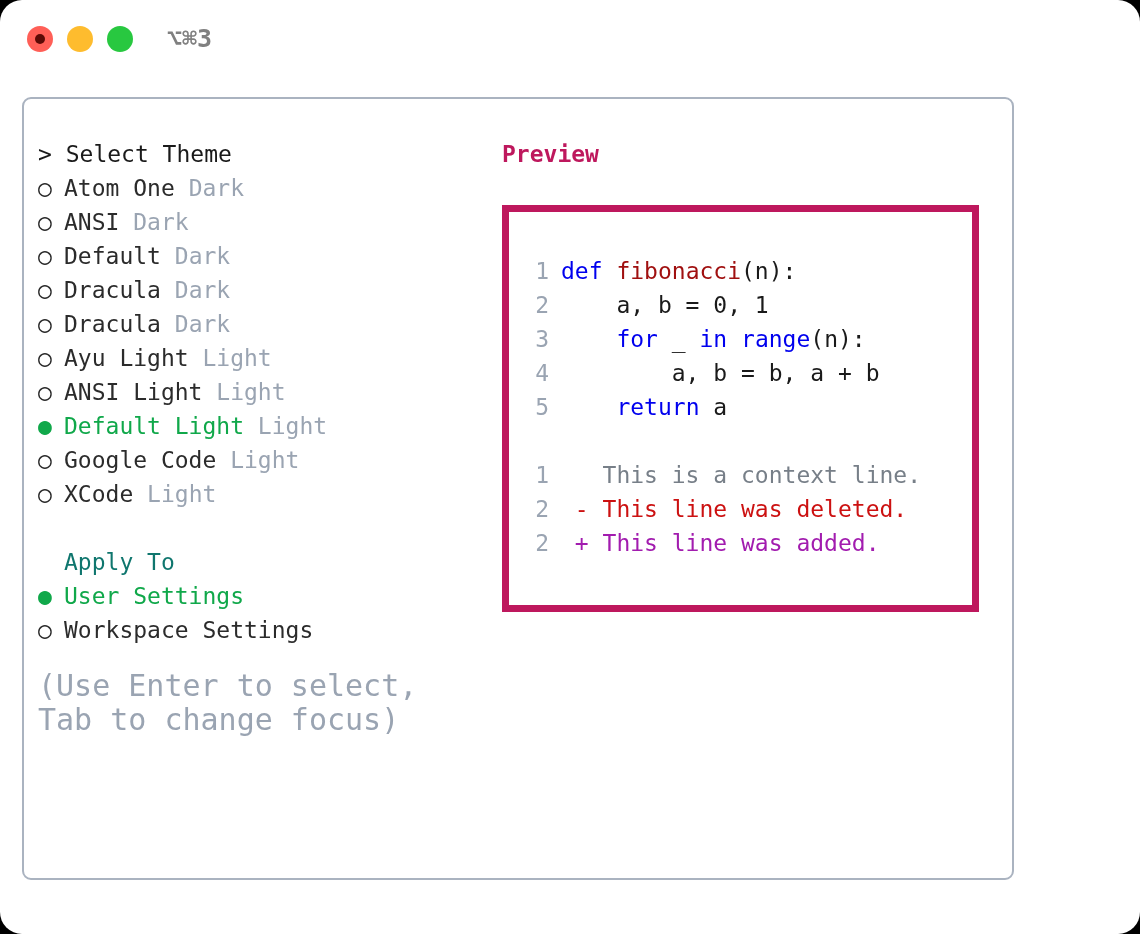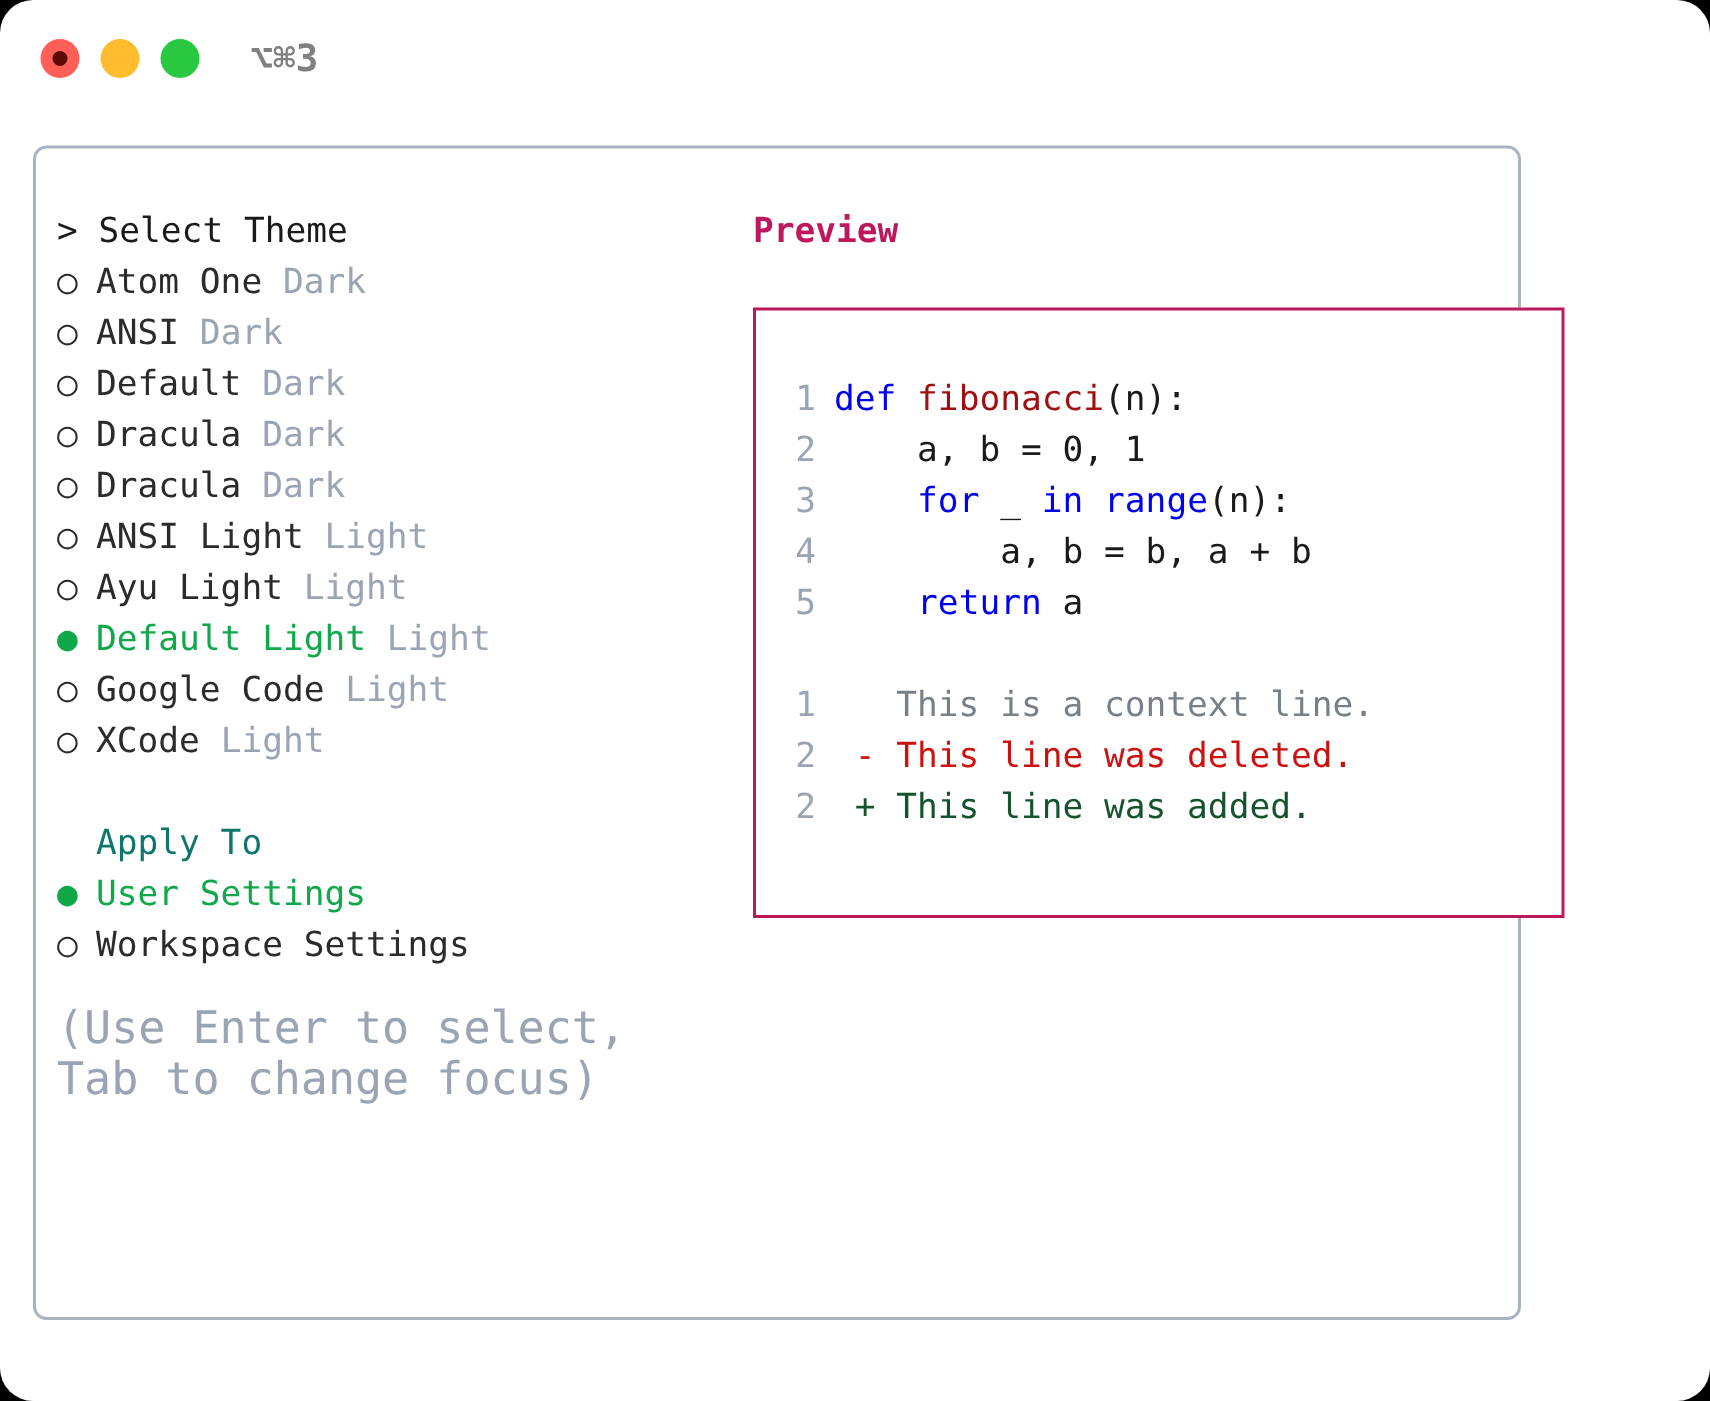--- a/index.html
+++ b/index.html
@@ -122,23 +122,23 @@
   }
   #preview-title {
     font-size: 23px;
     font-weight: 700;
     color: #be185d;
     height: 34px;
     line-height: 34px;
   }
   #preview-box {
     margin-top: 34px;
-    width: 541px;
+    width: 477px;
     height: 407px;
-    border: 2px solid #be185d;
+    border: 7px solid #be185d;
     background: #ffffff;
     position: relative;
   }
   #code-area {
     position: absolute;
     left: 12px; top: 42px;
     right: 6px;
   }
   .code-line {
     height: 34px;
@@ -152,21 +152,21 @@
     width: 28px;
     text-align: right;
     color: #9aa4b2;
     margin-right: 12px;
   }
   .kw    { color: #0000ee; }
   .fn    { color: #a01010; }
   .plain { color: #1a1a1a; }
   .ctx   { color: #777f88; }
   .del   { color: #cc1111; }
-  .add   { color: #14532d; }
+  .add   { color: #a21caf; }
   .blank { height: 34px; }
 </style>
 </head>
 <body>
 
 <div id="window">
 
   <div id="titlebar">
     <div class="dot" id="dot-red">
         <span class="inner"></span>
@@ -179,22 +179,22 @@
   <div id="panel">
 
     <div id="left-col">
       <div class="section-title">&gt; Select Theme</div>
       <div id="theme-list">
           <div class="opt-row"><span class="marker">○</span><span class="opt-label">Atom One</span><span class="opt-suffix"> Dark</span></div>
           <div class="opt-row"><span class="marker">○</span><span class="opt-label">ANSI</span><span class="opt-suffix"> Dark</span></div>
           <div class="opt-row"><span class="marker">○</span><span class="opt-label">Default</span><span class="opt-suffix"> Dark</span></div>
           <div class="opt-row"><span class="marker">○</span><span class="opt-label">Dracula</span><span class="opt-suffix"> Dark</span></div>
           <div class="opt-row"><span class="marker">○</span><span class="opt-label">Dracula</span><span class="opt-suffix"> Dark</span></div>
+          <div class="opt-row"><span class="marker">○</span><span class="opt-label">Ayu Light</span><span class="opt-suffix"> Light</span></div>
           <div class="opt-row"><span class="marker">○</span><span class="opt-label">ANSI Light</span><span class="opt-suffix"> Light</span></div>
-          <div class="opt-row"><span class="marker">○</span><span class="opt-label">Ayu Light</span><span class="opt-suffix"> Light</span></div>
           <div class="opt-row selected"><span class="marker">●</span><span class="opt-label">Default Light</span><span class="opt-suffix"> Light</span></div>
           <div class="opt-row"><span class="marker">○</span><span class="opt-label">Google Code</span><span class="opt-suffix"> Light</span></div>
           <div class="opt-row"><span class="marker">○</span><span class="opt-label">XCode</span><span class="opt-suffix"> Light</span></div>
         </div>
 
       <div id="apply-title">Apply To</div>
       <div id="apply-list">
           <div class="opt-row selected"><span class="marker">●</span><span class="opt-label">User Settings</span></div>
           <div class="opt-row"><span class="marker">○</span><span class="opt-label">Workspace Settings</span></div>
         </div>

